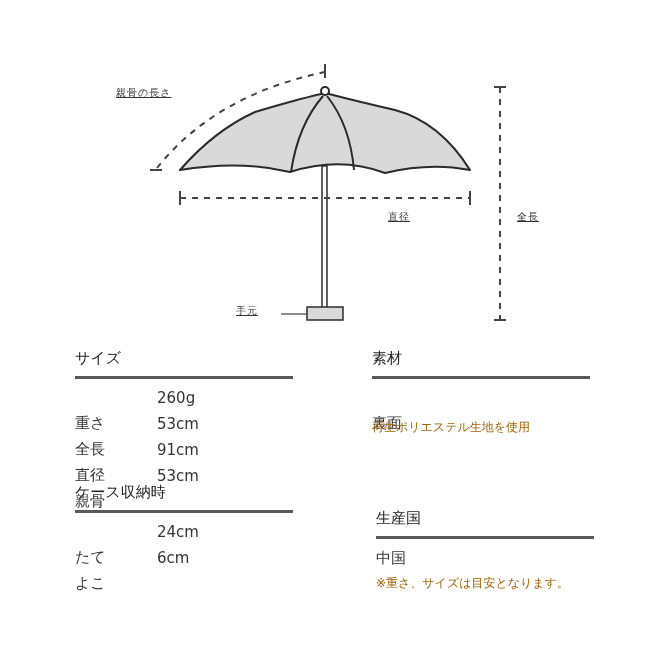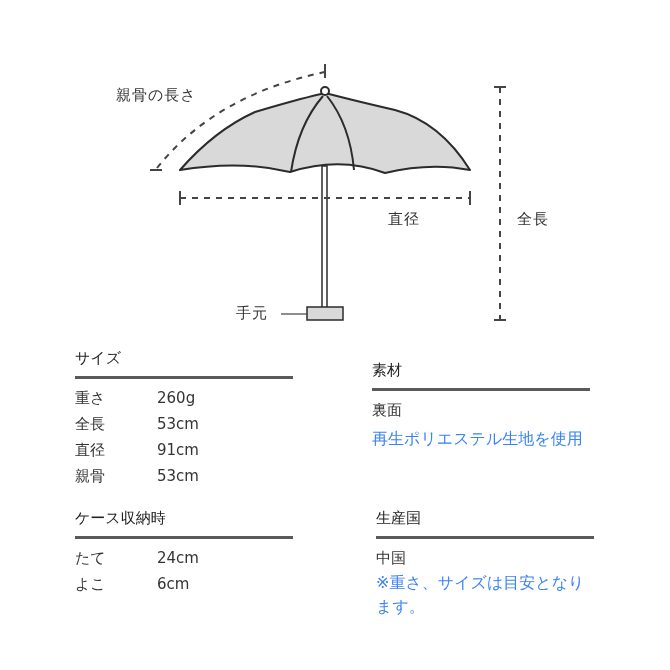--- a/index.html
+++ b/index.html
@@ -1,27 +1,27 @@
 <!DOCTYPE html>
 <html><head>
 <meta charset="utf-8">
 <style>
   html, body { margin:0; padding:0; background:#ffffff; }
   body { width:670px; height:670px; position:relative; overflow:hidden;
          font-family:"DejaVu Sans","Liberation Sans",sans-serif; color:#333333; }
   .diagram { position:absolute; left:0; top:0; width:670px; height:340px; }
   .diagram svg { position:absolute; left:0; top:0; }
-  .dlabel { position:absolute; font-size:15px; color:#333; letter-spacing:1px; white-space:nowrap; }
+  .dlabel { position:absolute; font-size:10px; color:#333; letter-spacing:1px; white-space:nowrap;text-decoration:underline; }
   .section { position:absolute; }
   .sec-title { font-size:15px; font-weight:normal; color:#222; height:24px; line-height:24px; }
   .sec-rule { height:3px; background:#5a5a5a; margin-top:6px; margin-bottom:6px; }
   .row { display:flex; height:26px; line-height:26px; font-size:15px; color:#333; }
-  .row .k { width:82px; }
+  .row .k { width:82px;margin-top:25px; }
   .row .v { flex:1; }
-  .note { font-size:16px; color:#3b82f6; height:24px; line-height:24px; }
+  .note { font-size:12px; color:#a16207; height:24px; line-height:24px; }
 </style>
 </head>
 <body>
 
 <div class="diagram">
   <svg width="670" height="340" viewBox="0 0 670 340">
 
     <path d="M157 168 Q 215 95 325 72" fill="none" stroke="#444" stroke-width="2" stroke-dasharray="6,6"></path>
     <line x1="150" y1="170" x2="162" y2="170" stroke="#444" stroke-width="2"></line>
     <line x1="325" y1="64" x2="325" y2="78" stroke="#444" stroke-width="2"></line>
@@ -75,30 +75,30 @@
   <div class="row">
     <span class="k">直径</span>
     <span class="v">91cm</span>
   </div>
   <div class="row">
     <span class="k">親骨</span>
     <span class="v">53cm</span>
   </div>
 </div>
 
-<div class="section" style="left:372px; top:358px; width:218px;">
+<div class="section" style="left:372px; top:346px; width:218px;">
   <div class="sec-title">素材</div>
   <div class="sec-rule"></div>
   <div class="row">
     <span class="k" style="width:76px;">裏面</span>
   </div>
   <div class="note" style="margin-top:4px;">再生ポリエステル生地を使用</div>
 </div>
 
-<div class="section" style="left:75px; top:506px; width:218px;">
+<div class="section" style="left:75px; top:480px; width:218px;">
   <div class="sec-title">ケース収納時</div>
   <div class="sec-rule"></div>
   <div class="row">
     <span class="k">たて</span>
     <span class="v">24cm</span>
   </div>
   <div class="row">
     <span class="k">よこ</span>
     <span class="v">6cm</span>
   </div>

